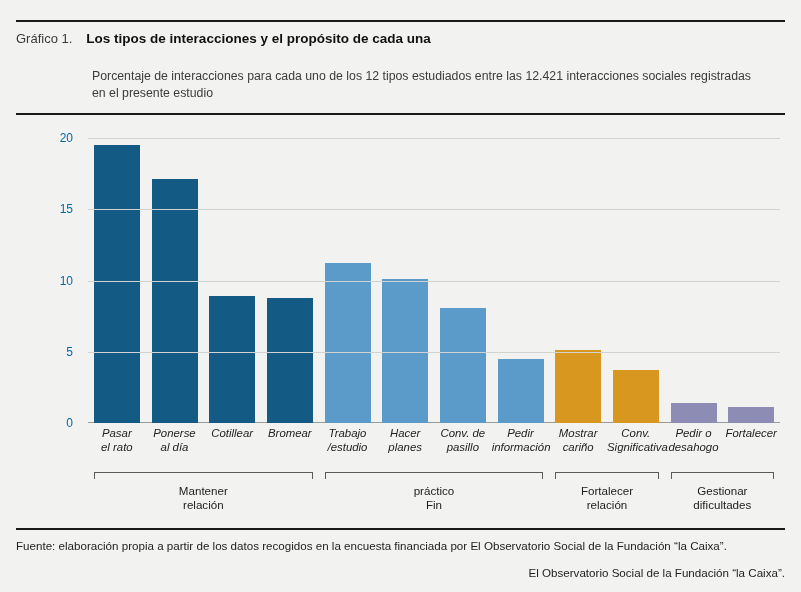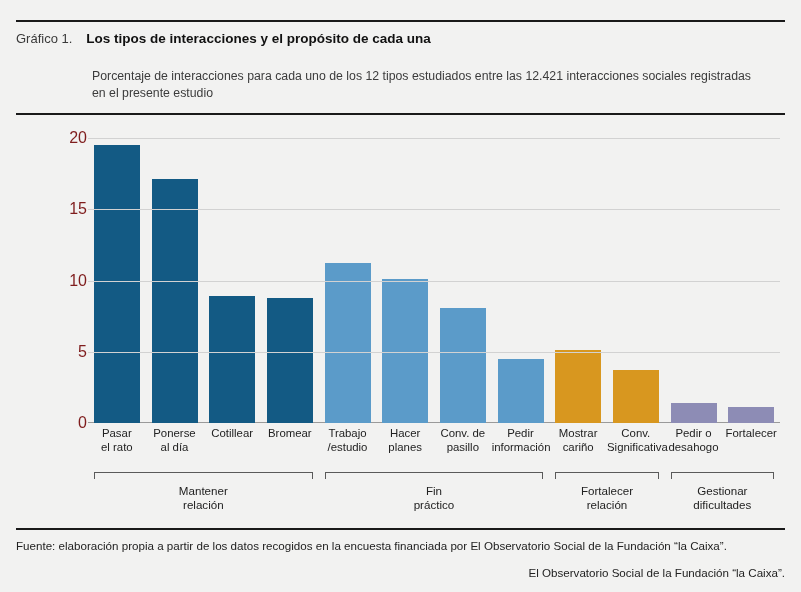--- a/index.html
+++ b/index.html
@@ -90,24 +90,24 @@
     position: absolute;
     left: 0;
     width: 692px;
     height: 1px;
     background: #9a9a9a;
     bottom: 0;
   }
   .ytick {
     position: absolute;
     right: 100%;
-    margin-right: 1px;
+    margin-right: 15px;
     transform: translateY(-50%);
-    font-size: 16px;
-    color: #7f1d1d;
+    font-size: 12px;
+    color: #0369a1;
     white-space: nowrap;
   }
   .bars {
     position: absolute;
     left: 0;
     bottom: 0;
     width: 692px;
     height: 285px;
   }
   .bar {
@@ -123,20 +123,21 @@
     width: 692px;
     height: 42px;
   }
   .catlabel {
     position: absolute;
     top: 0;
     text-align: center;
     font-size: 11.4px;
     line-height: 1.25;
     color: #222;
+    font-style: italic;
   }
 
   
   .groups {
     position: absolute;
     left: 72px;
     top: 352px;
     width: 692px;
     height: 48px;
   }
@@ -270,22 +271,22 @@
         </div>
       </div>
     <div class="groups" id="groups">
         <div class="bracket" style="left: 6px; width: 218.667px;"></div>
         <div class="grouplabel" style="left: 6px; width: 218.667px;">
           <div>Mantener</div>
           <div>relación</div>
         </div>
         <div class="bracket" style="left: 236.667px; width: 218.667px;"></div>
         <div class="grouplabel" style="left: 236.667px; width: 218.667px;">
+          <div>práctico</div>
           <div>Fin</div>
-          <div>práctico</div>
         </div>
         <div class="bracket" style="left: 467.333px; width: 103.333px;"></div>
         <div class="grouplabel" style="left: 467.333px; width: 103.333px;">
           <div>Fortalecer</div>
           <div>relación</div>
         </div>
         <div class="bracket" style="left: 582.667px; width: 103.333px;"></div>
         <div class="grouplabel" style="left: 582.667px; width: 103.333px;">
           <div>Gestionar</div>
           <div>dificultades</div>

